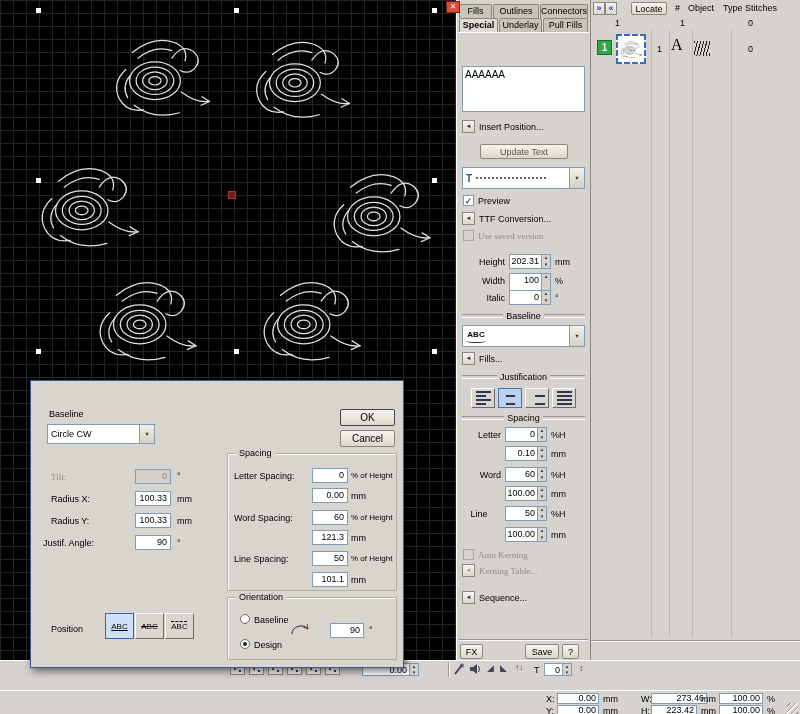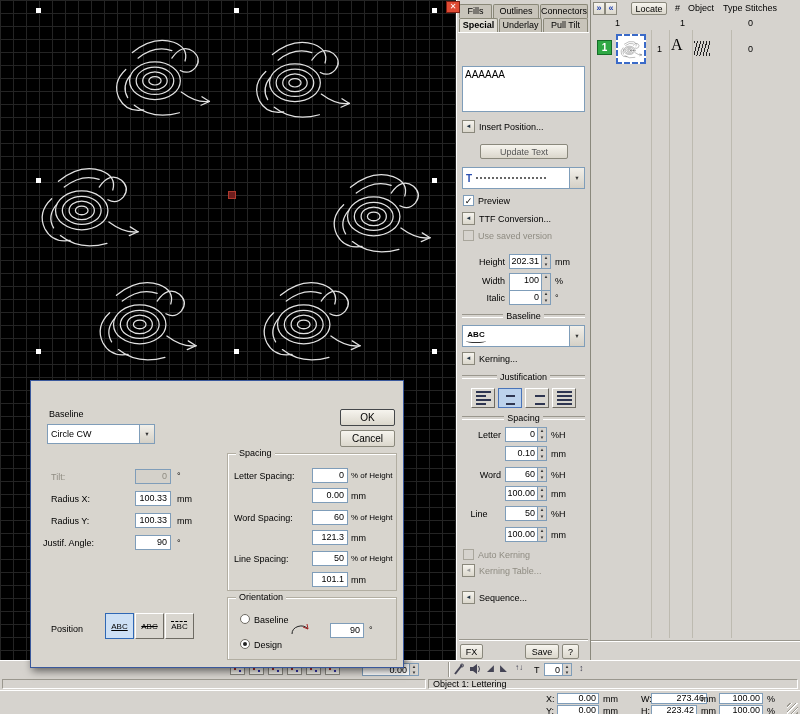--- a/index.html
+++ b/index.html
@@ -14,21 +14,21 @@
   .motif{position:absolute;color:#e2e2e2;}
   .handle{position:absolute;width:5px;height:5px;background:#fff;}
   #centermark{left:228px;top:191px;width:8px;height:8px;background:#6d1d1d;border:1px solid #b03a2e;}
   #closebtn{left:446px;top:1px;width:14px;height:12px;background:#df4a33;border:1px solid #7c1d12;color:#fff;
     font-size:8px;line-height:10px;text-align:center;z-index:30;}
 
   
   .btn{background:linear-gradient(#f6f4ee,#dbd7cc);border:1px solid #8a887c;border-radius:2px;
     font-size:9px;text-align:center;display:flex;align-items:center;justify-content:center;}
   .lbl{position:absolute;font-size:9px;white-space:nowrap;}
-  .dis{color:#8f8c82;}
+  .dis{color:#8f8c82;font-family:Liberation Serif, serif;}
   .field{position:absolute;display:flex;align-items:stretch;background:#fff;border:1px solid #7f9db9;}
   .fval{flex:1;text-align:right;font-size:9px;line-height:12px;padding-right:2px;overflow:hidden;}
   .spin{display:flex;flex-direction:column;width:9px;border-left:1px solid #7f9db9;background:#d6d3ce;}
   .spin i{flex:1;font-style:normal;font-size:4.5px;line-height:5px;text-align:center;color:#333;}
   .spin i.u::after{content:"▲";}
   .spin i.d::after{content:"▼";}
   .combo{position:absolute;background:#fff;border:1px solid #7f9db9;display:flex;align-items:center;font-size:9px;padding-left:3px;}
   .carr{margin-left:auto;align-self:stretch;width:15px;background:linear-gradient(#f2f0ea,#d4d0c6);border-left:1px solid #7f9db9;
     display:flex;align-items:center;justify-content:center;color:#333;}
   .carr::after{content:"▼";font-size:5.5px;}
@@ -160,21 +160,21 @@
     <span id="centermark" class="abs"></span>
   </div>
   <div id="closebtn" class="abs">✕</div>
 
   <div id="props" class="abs">
     <div class="tab" style="left:2px;top:4px;width:33px">Fills</div>
     <div class="tab" style="left:36px;top:4px;width:46px">Outlines</div>
     <div class="tab" style="left:83px;top:4px;width:48px">Connectors</div>
     <div class="tab active" style="left:2px;top:18px;width:39px">Special</div>
     <div class="tab" style="left:42px;top:18px;width:43px">Underlay</div>
-    <div class="tab" style="left:86px;top:18px;width:45px">Pull Tilt</div>
+    <div class="tab" style="left:86px;top:18px;width:45px">Pull Fills</div>
     <div class="abs" style="left:1px;top:32px;width:131px;height:1px;background:#fff"></div>
 
 
     <div id="textarea">AAAAAA</div>
 
     <div class="chev" style="left:5px;top:120px">◄</div>
     <span class="lbl" style="left:22px;top:122px">Insert Position...</span>
 
     <div class="btn abs" style="left:23px;top:144px;width:88px;height:15px;color:#555">Update Text</div>
 
@@ -227,21 +227,21 @@
         <span>Baseline</span>
       </div>
     <div class="combo" style="left:5px;top:325px;width:123px;height:22px">
       <span style="display:flex;flex-direction:column;align-items:center">
         <b class="u8">ABC</b>
           <i class="arcline"></i>
       </span>
       <span class="carr"></span>
     </div>
     <div class="chev" style="left:5px;top:352px">◄</div>
-    <span class="lbl" style="left:22px;top:354px">Kerning...</span>
+    <span class="lbl" style="left:22px;top:354px">Fills...</span>
 
     <div class="sect" style="left:5px;top:372px;width:123px">
         <span>Justification</span>
       </div>
     <div class="jrow">
       <div class="jbtn">
           <span class="jb l">
             <i></i>
             <i></i>
             <i></i>
@@ -409,24 +409,20 @@
     <div class="field" style="left:544px;top:2px;width:28px;height:13px">
       <span class="fval">0</span>
         <span class="spin">
           <i class="u"></i>
           <i class="d"></i>
         </span>
     </div>
     <span class="ticon" style="left:579px;font-size:9px">↕</span>
   </div>
 
-  <div id="status" class="abs">
-    <div class="sseg" style="left:2px;width:424px"></div>
-    <div class="sseg" style="left:428px;width:370px">Object 1: Lettering</div>
-  </div>
 
   <div id="coords" class="abs">
     <span class="lbl" style="left:546px;top:3px">X:</span>
     <div class="cfield" style="left:557px;top:2px;width:42px">0.00</div>
     <span class="lbl" style="left:603px;top:3px">mm</span>
     <span class="lbl" style="left:641px;top:3px">W:</span>
     <div class="cfield" style="left:651px;top:2px;width:56px">273.46</div>
     <span class="lbl" style="left:701px;top:3px">mm</span>
     <div class="cfield" style="left:719px;top:2px;width:44px">100.00</div>
     <span class="lbl" style="left:767px;top:3px">%</span>

